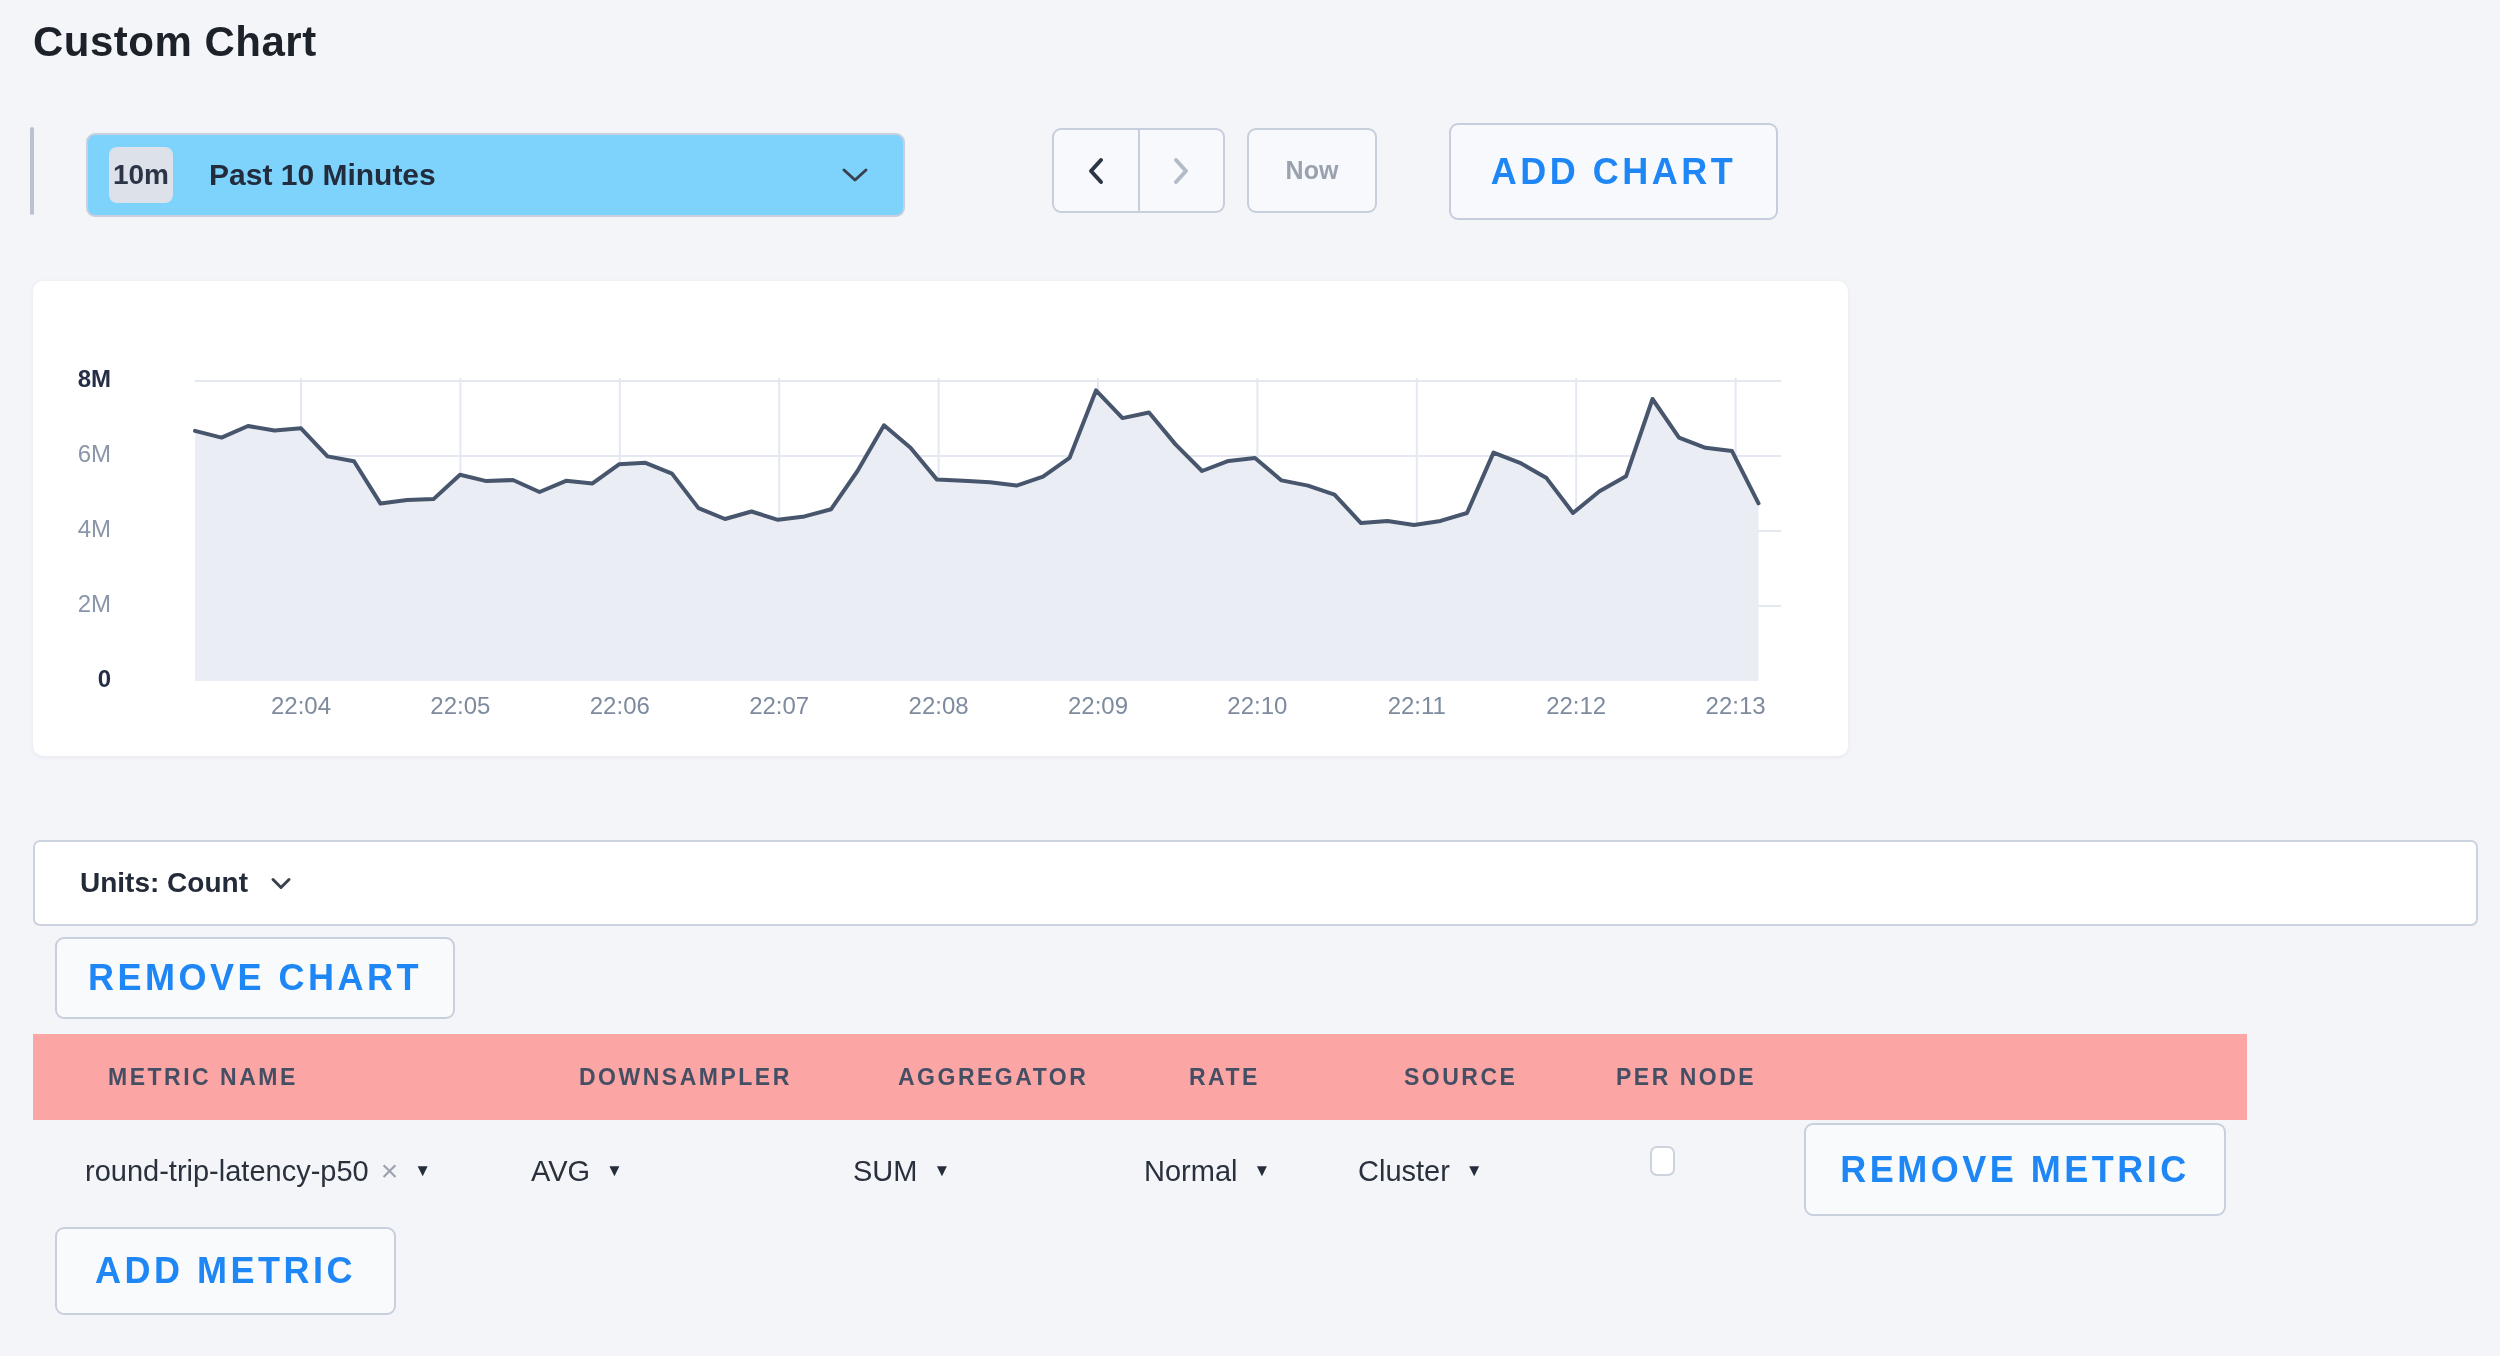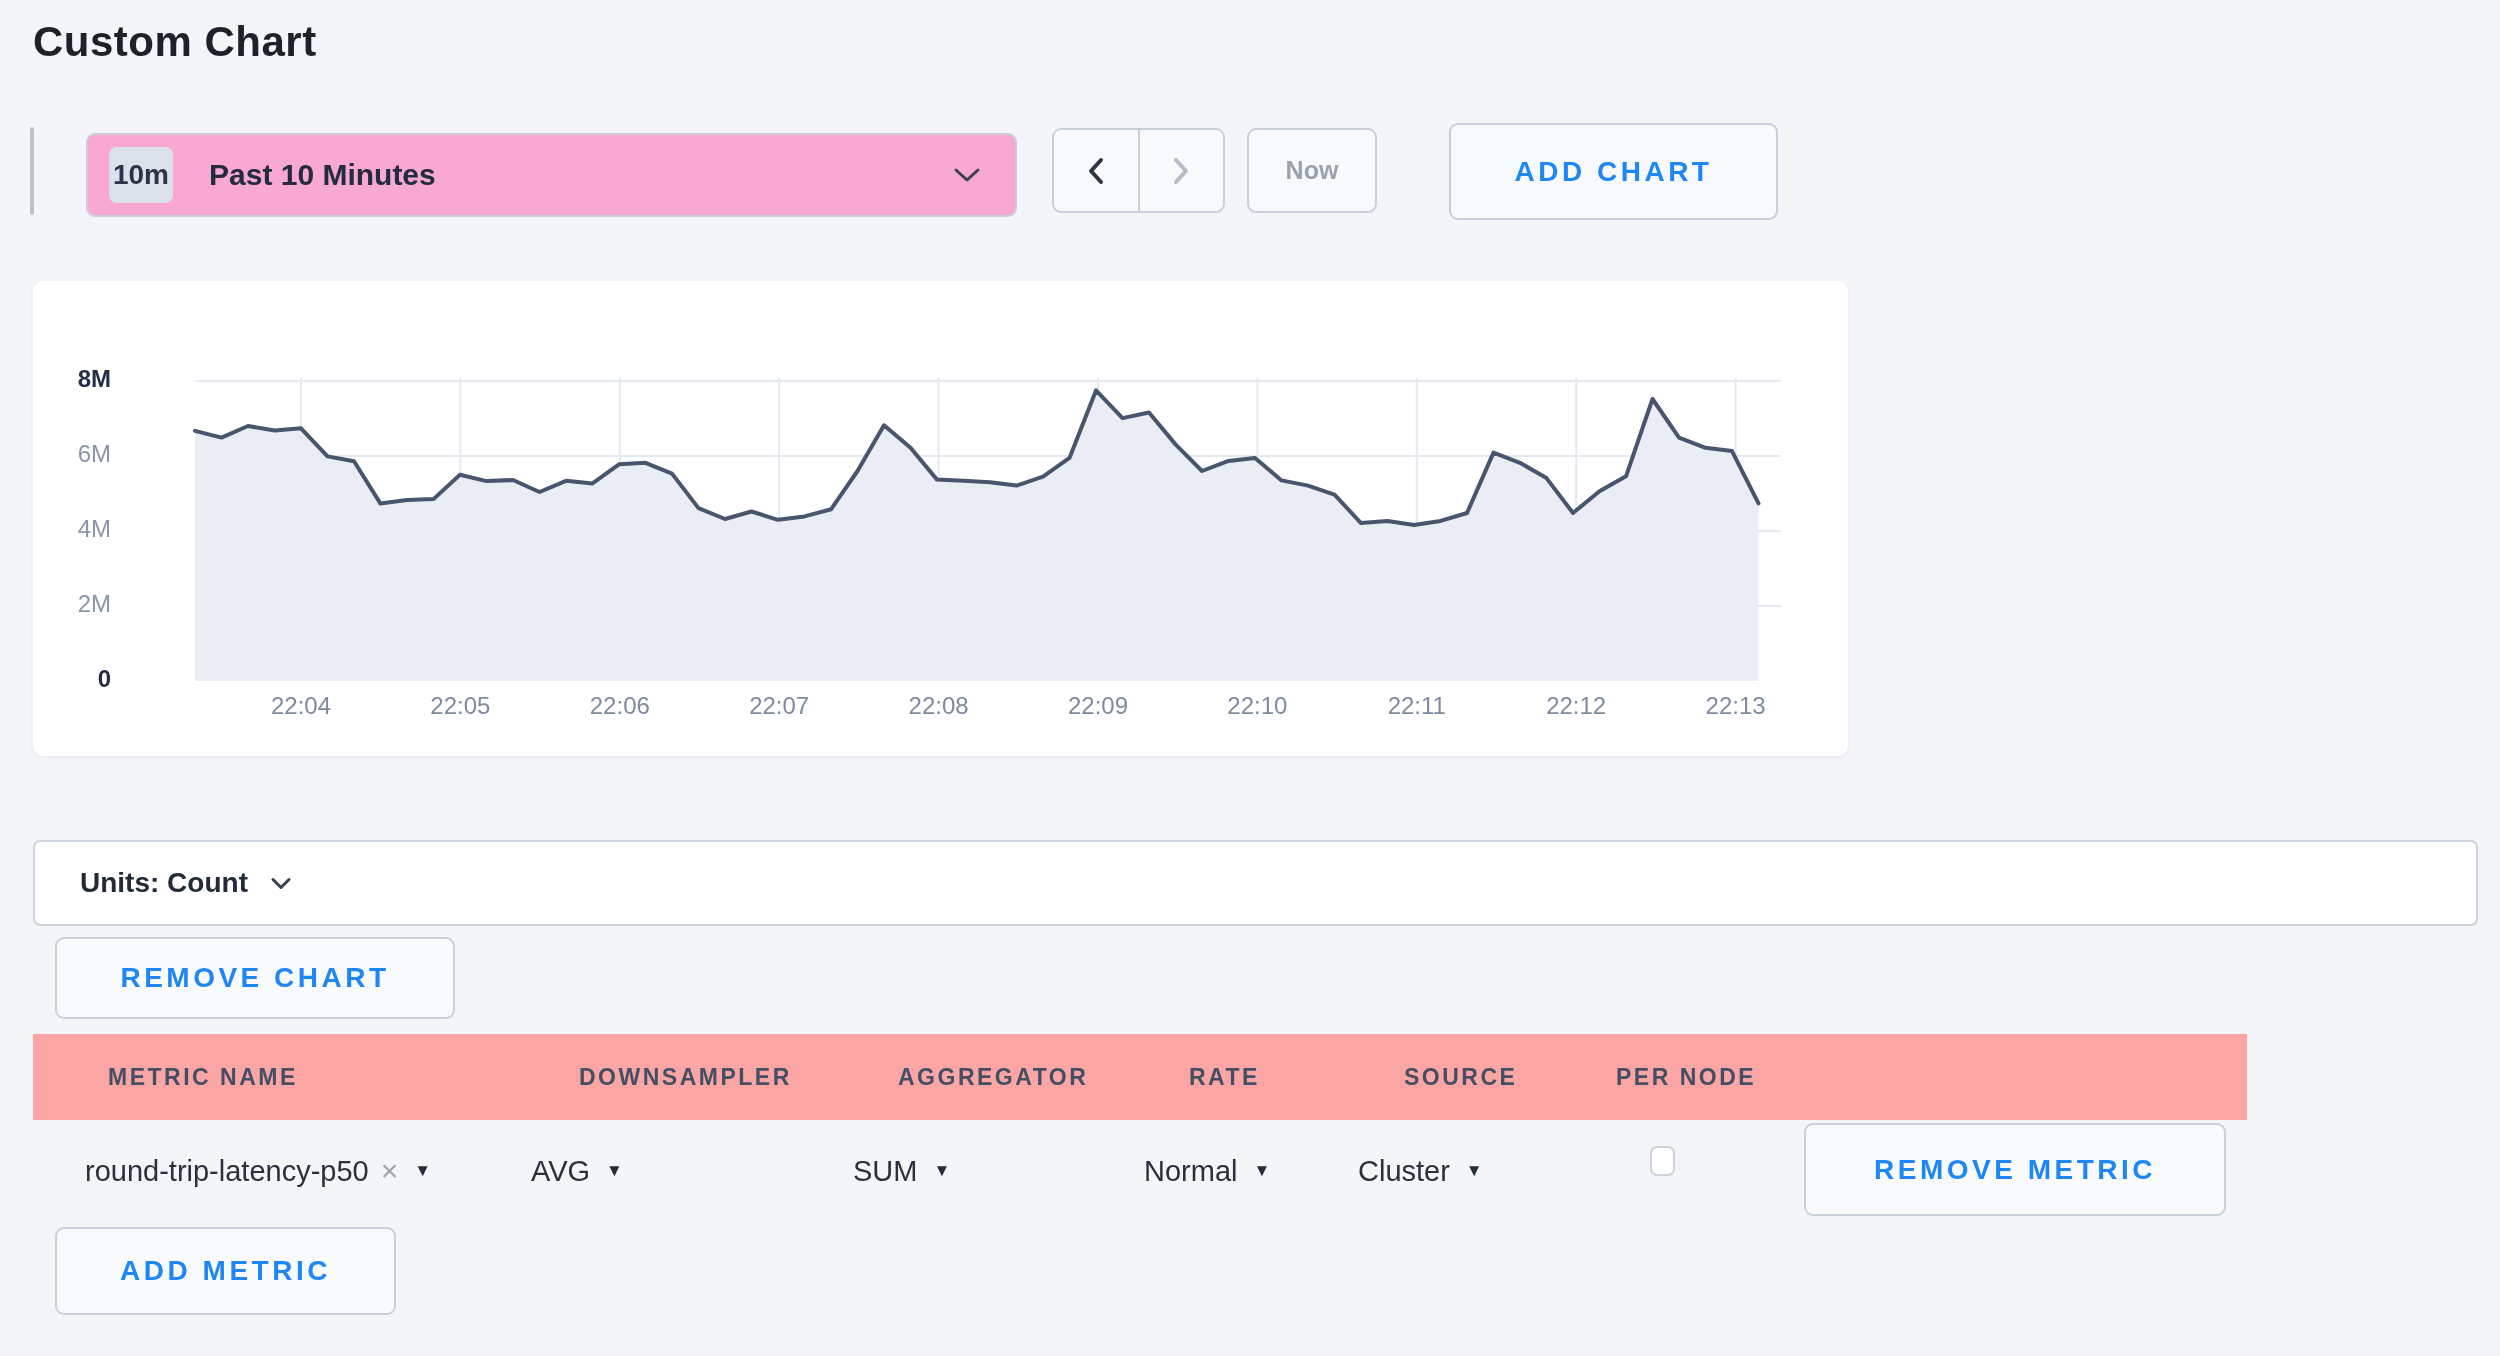--- a/index.html
+++ b/index.html
@@ -6,41 +6,41 @@
   .page{
     position:relative; width:2500px; height:1356px; overflow:hidden;
     background:#f3f5f9; font-family:"Liberation Sans", sans-serif; color:#242b38;
   }
   .abs{position:absolute;}
   
   .page-title{left:33px; top:18px; font-size:42px; font-weight:700; color:#1d2129; letter-spacing:.5px;}
   
   .accent-bar{left:30px; top:127px; width:4px; height:88px; background:#bac2cf; border-radius:2px;}
   .time-select{
-    left:86px; top:133px; width:931px; height:84px; background:#f9a8d4;
+    left:86px; top:133px; width:819px; height:84px; background:#7dd3fc;
     border:2px solid #c9d0dc; border-radius:9px; box-sizing:border-box;
     display:flex; align-items:center; cursor:pointer;
   }
   .time-badge{
     margin-left:21px; width:64px; height:56px; background:#dde1ea; border-radius:8px;
     display:flex; align-items:center; justify-content:center;
     font-size:28px; font-weight:700; color:#2b3547;
   }
   .time-label{margin-left:36px; font-size:30px; font-weight:700; color:#232c3d;}
   .time-chevron{margin-left:auto; margin-right:34px;}
   .btn-outline{
     box-sizing:border-box; background:#f8f9fc; border:2px solid #c8cfdc; border-radius:9px;
     display:flex; align-items:center; justify-content:center; cursor:pointer;
   }
   .pager{left:1052px; top:128px; width:173px; height:85px; padding:0; overflow:hidden;}
   .pager-half{flex:1; height:100%; display:flex; align-items:center; justify-content:center; cursor:pointer;}
   .pager-divider{width:2px; height:100%; background:#c8cfdc;}
   .now-btn{left:1247px; top:128px; width:130px; height:85px; font-size:25px; font-weight:700; color:#9aa2af;}
   .blue-btn{
-    font-size:28px; font-weight:600; letter-spacing:3.5px; color:#1e87f5;
+    font-size:36px; font-weight:600; letter-spacing:3.5px; color:#1e87f5;
     background:#f8fafc; border:2px solid #c8d0dd; border-radius:9px; box-sizing:border-box;
     display:flex; align-items:center; justify-content:center; cursor:pointer;
   }
   .add-chart{left:1449px; top:123px; width:329px; height:97px; background:#f7f9fc; border-color:#c6cede;}
   
   .chart-card{
     left:33px; top:281px; width:1815px; height:475px; background:#ffffff;
     border-radius:10px; box-shadow:0 1px 4px rgba(60,70,100,.08); 
   }
   

